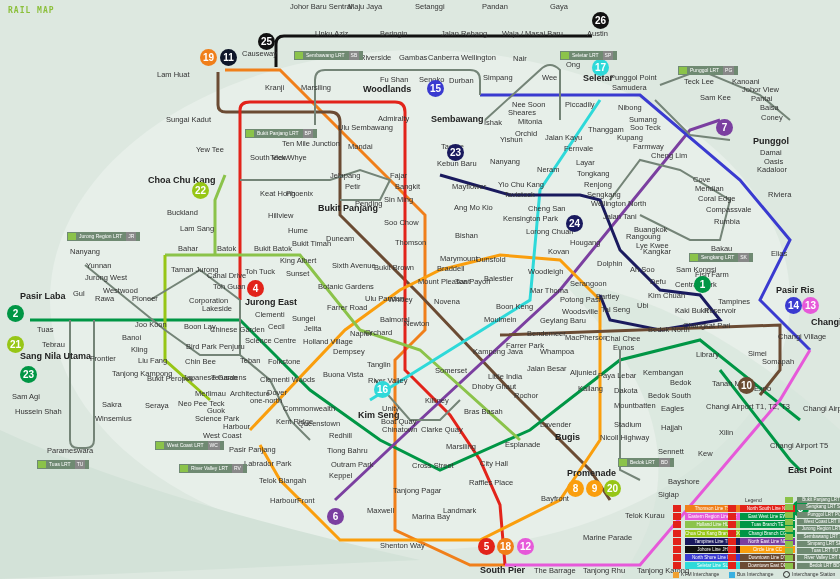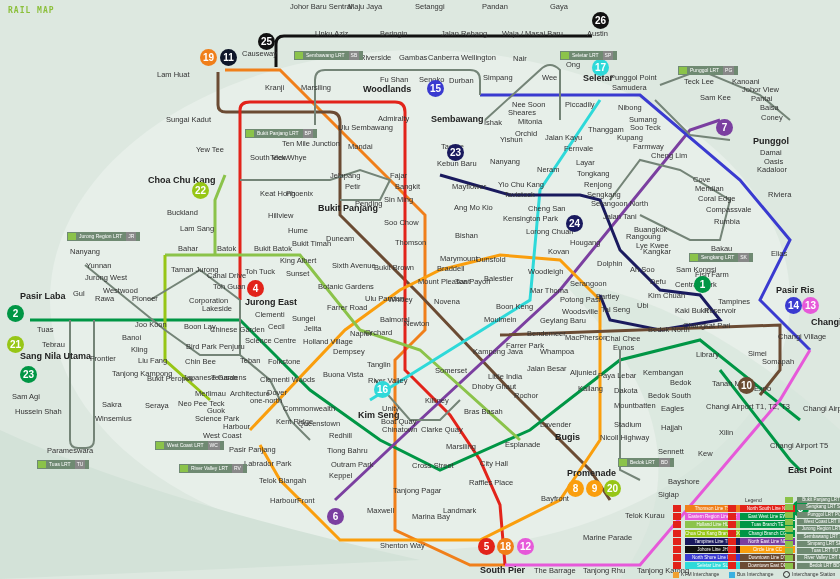--- a/index.html
+++ b/index.html
@@ -296,21 +296,21 @@
       <div class="stn" style="left: 676px; top: 266px;">Sam Kongsi</div>
       <div class="stn" style="left: 675px; top: 281px;">Central Park</div>
       <div class="stn" style="left: 648px; top: 271px; margin-left: 47px;">Fish Farm</div>
       <div class="stn" style="left: 597px; top: 260px;">Dolphin</div>
       <div class="stn" style="left: 636px; top: 242px;">Lye Kwee</div>
       <div class="stn" style="left: 643px; top: 248px;">Kangkar</div>
       <div class="stn" style="left: 570px; top: 239px;">Hougang</div>
       <div class="stn" style="left: 634px; top: 226px;">Buangkok</div>
       <div class="stn" style="left: 626px; top: 233px;">Rangoung</div>
       <div class="stn" style="left: 603px; top: 213px;">Jalan Tani</div>
-      <div class="stn" style="left: 591px; top: 200px;">Serangoon North</div>
+      <div class="stn" style="left: 591px; top: 200px;">Wellington North</div>
       <div class="stn" style="left: 587px; top: 191px;">Sengkang</div>
       <div class="stn" style="left: 584px; top: 181px;">Renjong</div>
       <div class="stn" style="left: 577px; top: 170px;">Tongkang</div>
       <div class="stn" style="left: 576px; top: 159px;">Layar</div>
       <div class="stn" style="left: 564px; top: 145px;">Fernvale</div>
       <div class="stn" style="left: 588px; top: 126px;">Thanggam</div>
       <div class="stn" style="left: 617px; top: 134px;">Kupang</div>
       <div class="stn" style="left: 633px; top: 143px;">Farmway</div>
       <div class="stn" style="left: 651px; top: 152px;">Cheng Lim</div>
       <div class="stn" style="left: 630px; top: 124px;">Soo Teck</div>

